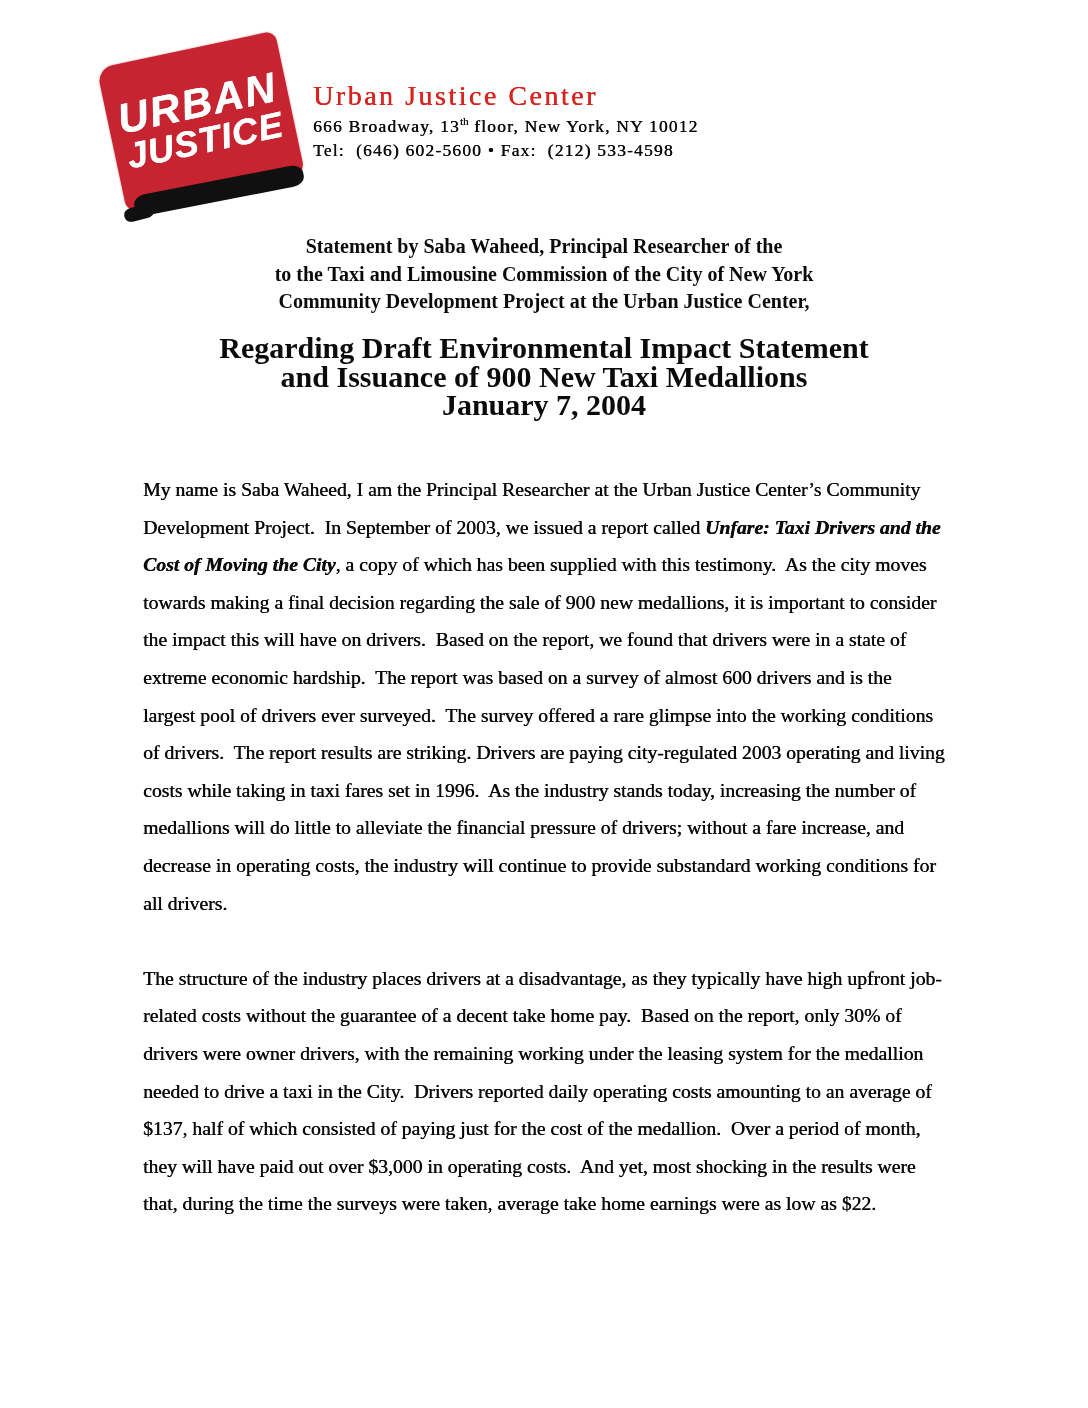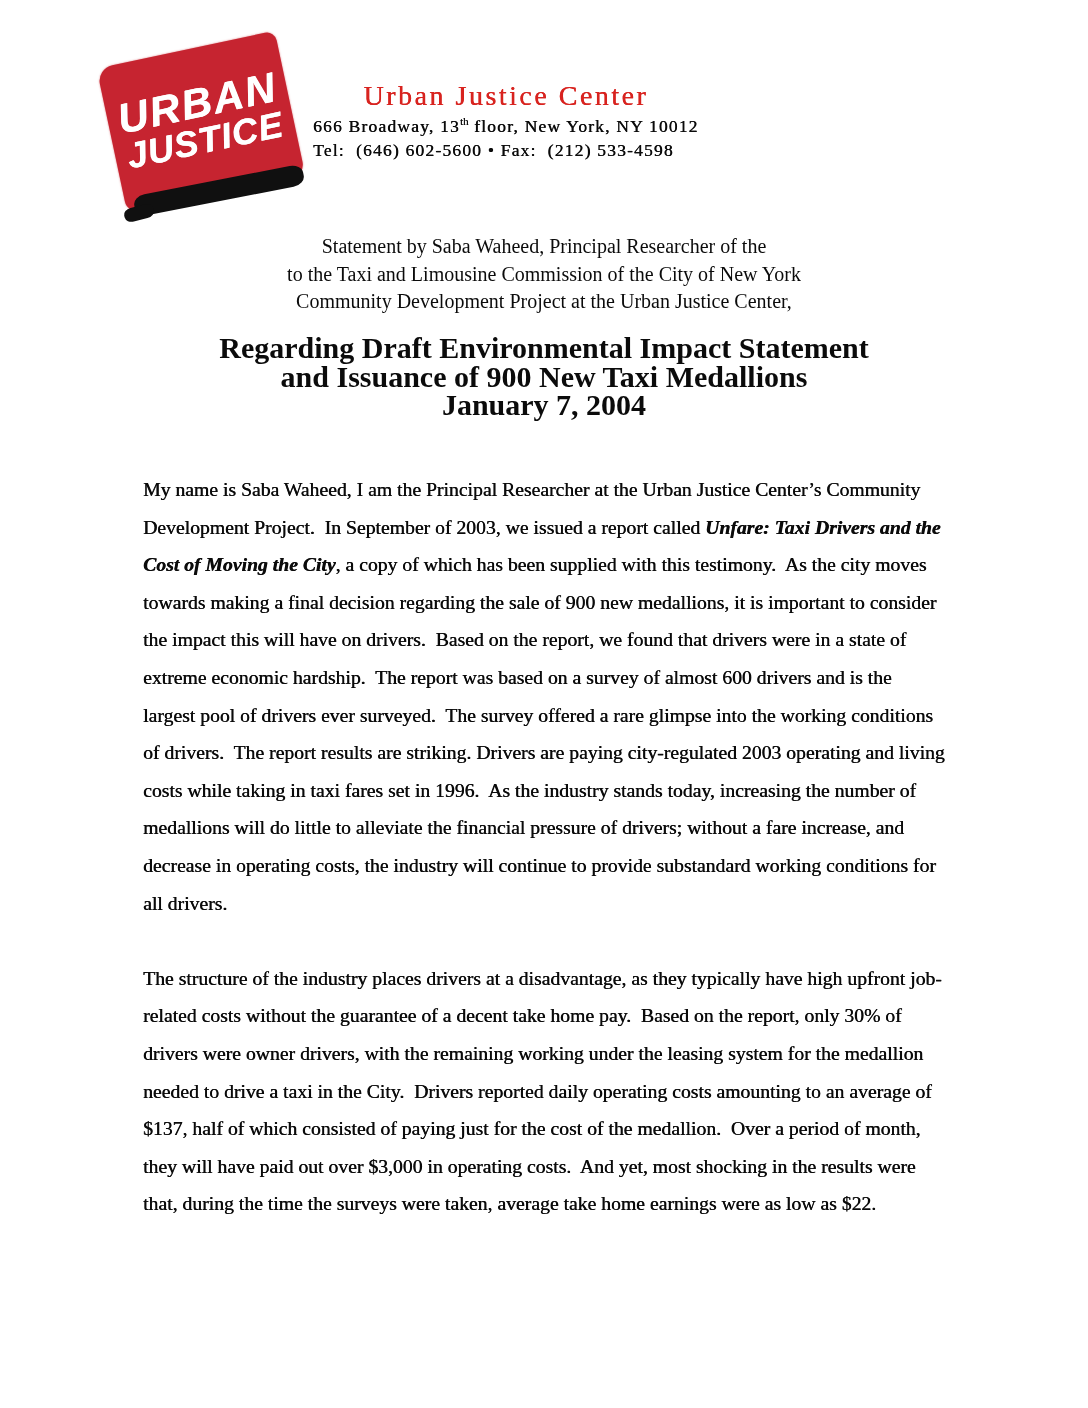--- a/index.html
+++ b/index.html
@@ -51,36 +51,35 @@
     transform: rotate(-14deg);
   }
 
   .org-block { position: absolute; left: 313px; top: 80px; }
   .org-name {
     color: #d8231f;
     font-size: 28px;
     letter-spacing: 2.5px;
     text-shadow: 0.4px 0 0 currentColor;
     white-space: pre;
-    text-align: center;
   }
   .org-address, .org-phone {
     font-size: 17.5px;
     letter-spacing: 1.2px;
     margin-top: 3px;
     text-shadow: 0.4px 0 0 currentColor;
     white-space: pre;
   }
   .org-address sup { font-size: 11px; letter-spacing: 0; text-align: center; }
 
   
   .statement-heading {
     position: absolute; top: 233px; left: 0; right: 0;
     text-align: center;
-    font-weight: normal;
+    font-weight: bold;
     font-size: 20px; line-height: 27.5px;
   }
   .subject-heading {
     position: absolute; top: 334px; left: 0; right: 0;
     text-align: center;
     font-weight: bold;
     font-size: 30px; line-height: 28.5px;
   }
 
   

